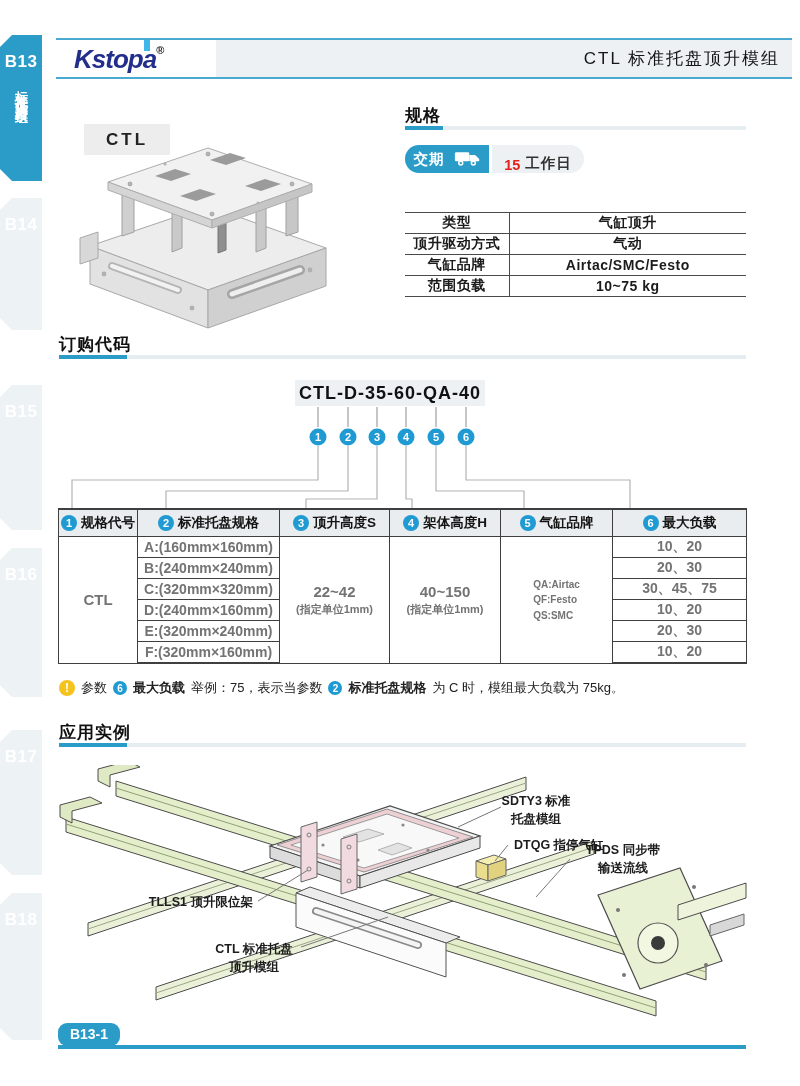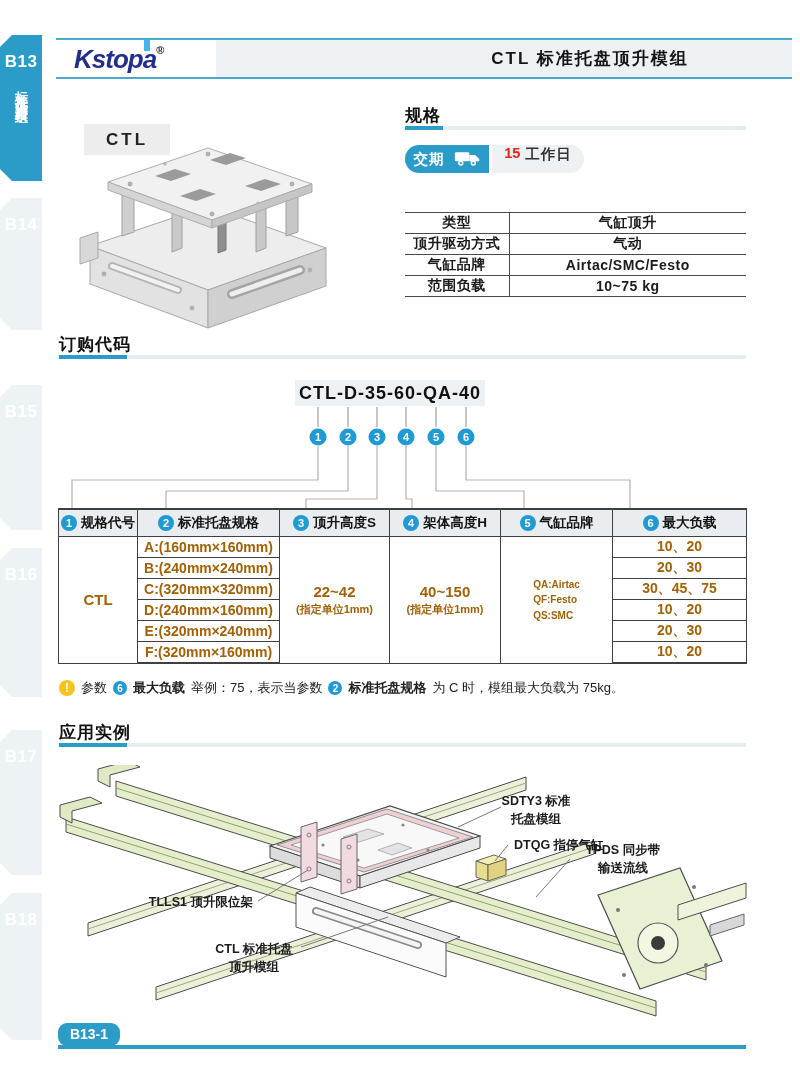--- a/index.html
+++ b/index.html
@@ -16,59 +16,59 @@
 
   
   .hline{position:absolute;left:56px;width:736px;height:2px;background:#49a9cf;}
   .header-band{position:absolute;left:56px;top:40px;width:736px;height:37px;background:#edf1f3;}
   .logo-box{position:absolute;left:56px;top:40px;width:160px;height:37px;background:#fff;}
   .logo{position:absolute;left:74px;top:44px;height:30px;}
   .logo-text{font-size:26px;font-weight:800;font-style:italic;color:#232E8C;letter-spacing:-1px;}
   .logo-accent{position:absolute;right:14px;top:-4px;width:6px;height:11px;background:#41B7E9;}
   .logo-reg{font-size:11px;color:#222;vertical-align:14px;font-style:normal;font-weight:bold;}
   .header-title{position:absolute;left:400px;top:40px;width:380px;height:37px;line-height:37px;
-    text-align:center;padding-right:12px;font-size:17px;font-weight:bold;letter-spacing:2px;color:#151515;}
+    text-align:right;padding-right:12px;font-size:17px;font-weight:normal;letter-spacing:2px;color:#151515;}
 
   
   .sec-heading{position:absolute;font-size:17px;font-weight:bold;color:#111;letter-spacing:1px;}
   .sec-line{position:absolute;height:4px;background:#e6edf0;}
   .sec-line i{position:absolute;left:0;top:0;height:100%;background:#2b9cc8;}
 
   
   .product-fig{position:absolute;left:60px;top:98px;width:295px;height:232px;}
   .product-label{position:absolute;left:24px;top:26px;width:86px;height:31px;background:#ededed;
     text-align:center;line-height:31px;font-weight:bold;font-size:17px;letter-spacing:3px;color:#222;}
 
   
   .pill-left{position:absolute;left:405px;top:145px;width:84px;height:28px;background:#2b9cc8;
     border-radius:14px 0 0 14px;display:flex;align-items:center;justify-content:center;gap:9px;}
   .pill-left span{color:#fff;font-size:14.5px;font-weight:bold;letter-spacing:1px;}
   .pill-right{position:absolute;left:492px;top:145px;width:92px;height:28px;background:#edf1f3;
-    border-radius:0 14px 14px 0;display:flex;align-items:flex-start;justify-content:center;gap:5px;
+    border-radius:0 14px 14px 0;display:flex;align-items:flex-end;justify-content:center;gap:5px;
     font-size:14.5px;font-weight:bold;}
   .pill-right .days{color:#E5231B;} .pill-right .unit{color:#333;letter-spacing:1px;}
 
   
   .spec-table{position:absolute;left:405px;top:212px;width:341px;border-collapse:collapse;table-layout:fixed;}
   .spec-table td{height:20px;padding:0;text-align:center;font-size:14px;color:#1b1b1b;
     border-bottom:1.5px solid #4a4a4a;font-weight:600;letter-spacing:.5px;}
   .spec-table tr:first-child td{border-top:1.5px solid #4a4a4a;}
   .spec-table td.sp-label{border-right:1.5px solid #4a4a4a;font-weight:bold;}
 
   
   .code-box{position:absolute;left:295px;top:380px;width:190px;height:26px;background:#edf1f3;
     text-align:center;line-height:26px;font-size:18px;font-weight:bold;letter-spacing:1px;color:#111;}
   .connector-svg{position:absolute;left:56px;top:405px;}
 
   
   .order-table{position:absolute;left:58px;top:508px;width:688px;border-collapse:collapse;table-layout:fixed;}
   .order-table th{height:26px;background:#e9edef;border:1.5px solid #3f3f3f;border-top:2px solid #3f3f3f;
     font-size:13.5px;color:#141414;padding:0 1px;}
   .order-table td{height:20px;border:1.5px solid #3f3f3f;text-align:center;font-size:14px;
-    font-weight:600;color:#a16207;padding:0 2px;}
+    font-weight:600;color:#737373;padding:0 2px;}
   .order-table tr:last-child td{border-bottom:2px solid #3f3f3f;}
   .th-flex{display:flex;align-items:center;justify-content:center;gap:4px;font-weight:bold;}
   .badge{display:inline-flex;width:16px;height:16px;border-radius:50%;background:#1F9AD3;color:#fff;
     font-size:11px;font-weight:bold;align-items:center;justify-content:center;flex:0 0 16px;}
   .range-big{font-size:15px;font-weight:bold;}
   .range-note{font-size:11px;font-weight:600;margin-top:2px;}
   .brands{display:inline-block;text-align:left;line-height:1.55;font-size:10px;font-weight:600;}
 
   
   .note{position:absolute;left:59px;top:679px;width:690px;display:flex;align-items:center;gap:6px;

